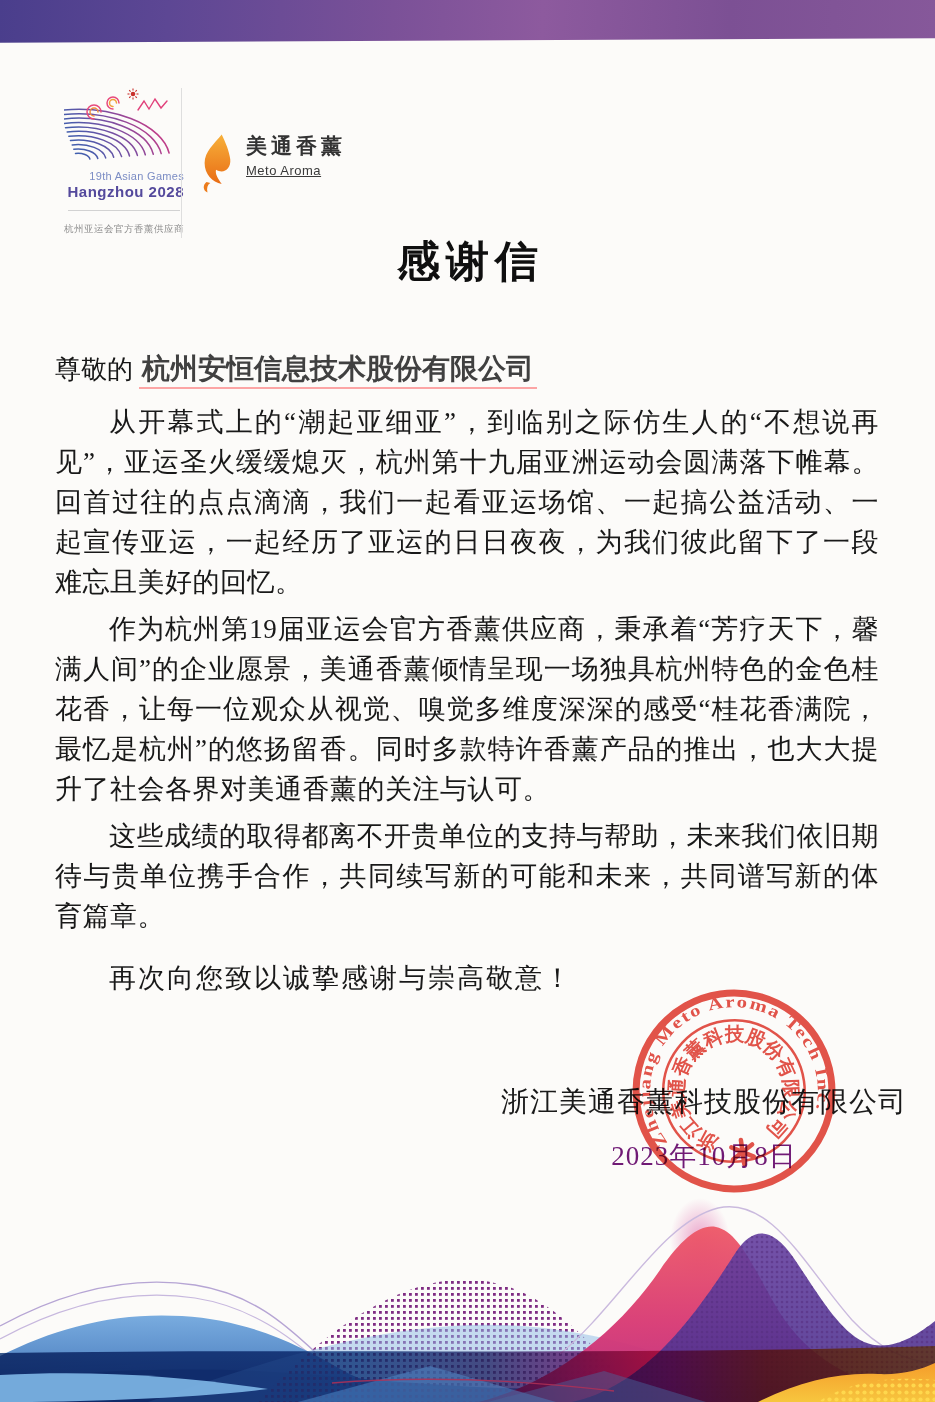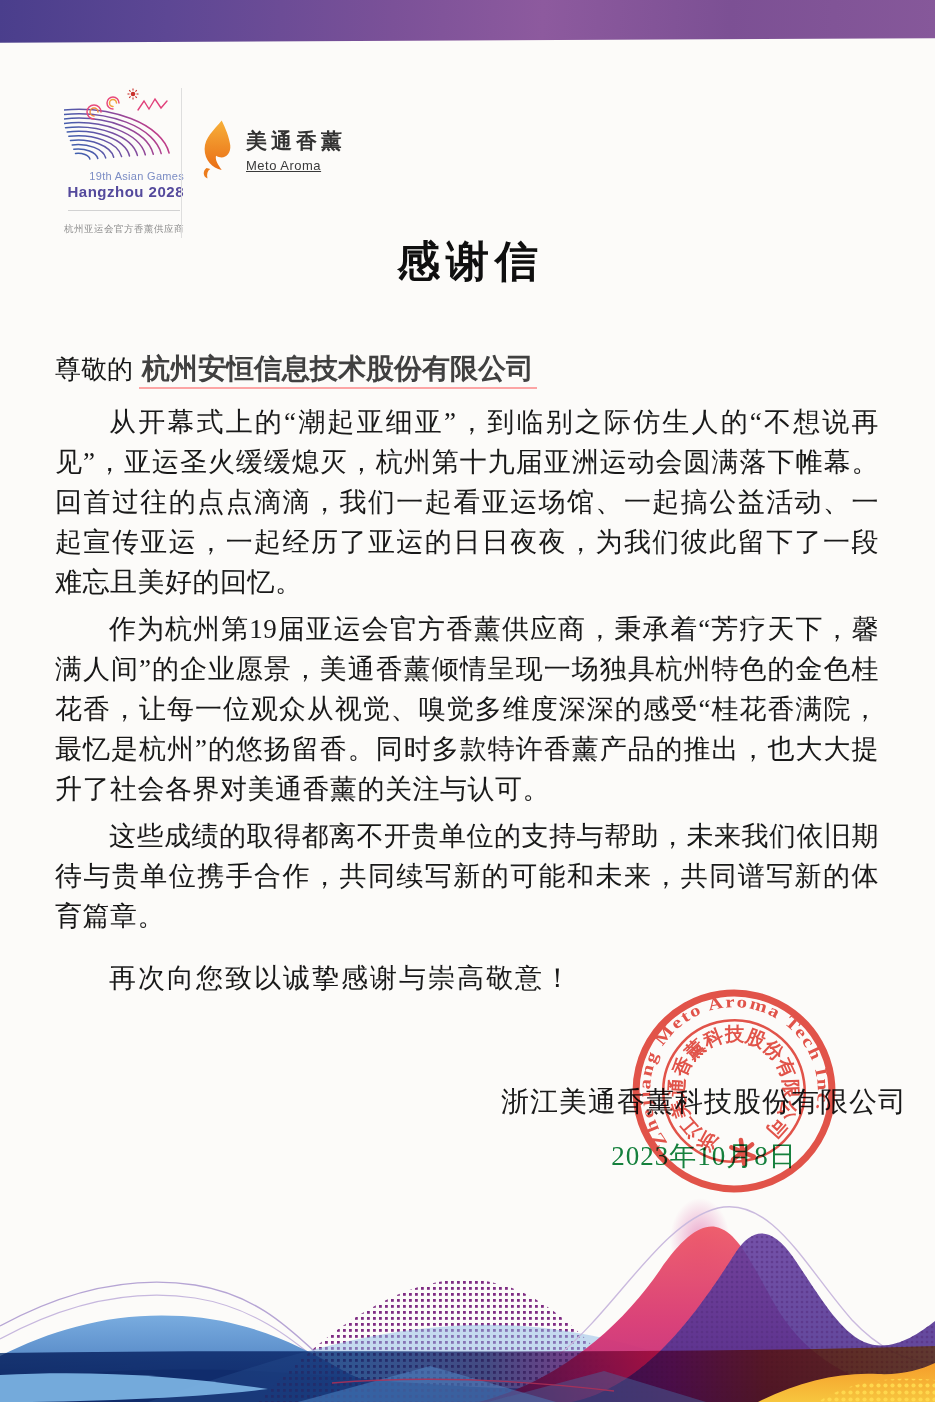--- a/index.html
+++ b/index.html
@@ -11,38 +11,38 @@
     background:linear-gradient(93deg,#4a3e8c 0%,#5d4794 18%,#7b5198 42%,#8d5a9e 58%,#7c5094 78%,#86589a 100%);
     clip-path:polygon(0 0,100% 0,100% 83%,0 93%);}
 
   
   .ag-logo{position:absolute;left:64px;top:84px;width:120px;text-align:right;}
   .ag-line1{font-family:"Liberation Sans",sans-serif;font-size:11px;color:#7b8cc4;letter-spacing:.3px;}
   .ag-line2{font-family:"Liberation Sans",sans-serif;font-size:15px;font-weight:bold;color:#54499c;letter-spacing:.5px;margin-top:1px;}
   .ag-divider{height:1px;background:#d2d2d2;margin:10px 4px 12px;}
   .ag-caption{font-family:"Liberation Sans",sans-serif;font-size:9.5px;color:#8d8d8d;letter-spacing:.5px;white-space:nowrap;}
   .v-sep{position:absolute;left:181px;top:88px;width:1px;height:150px;background:#dedede;}
-  .meto-logo{position:absolute;left:197px;top:118px;display:flex;align-items:center;gap:11px;}
+  .meto-logo{position:absolute;left:197px;top:132px;display:flex;align-items:flex-start;gap:11px;}
   .meto-cn{font-family:"Liberation Sans",sans-serif;font-size:21px;font-weight:bold;color:#333;letter-spacing:4px;}
   .meto-en{font-family:"Liberation Sans",sans-serif;font-size:13px;color:#3a3a3a;letter-spacing:.5px;margin-top:3px;text-decoration:underline;}
 
   
   .title{position:absolute;top:233px;left:0;width:100%;text-align:center;
          font-size:43px;font-weight:bold;letter-spacing:6px;text-indent:6px;color:#0f0f0f;}
   .salutation{position:absolute;left:55px;top:350px;font-size:26px;white-space:nowrap;}
   .recipient{font-family:"Liberation Sans",sans-serif;font-weight:bold;font-size:28px;
              border-bottom:2px solid #fca5a5;padding:0 3px 3px;margin-left:6px;color:#404040;}
   .body{position:absolute;left:55px;top:402px;width:824px;}
   .body p{margin:0 0 7px;font-size:27px;line-height:40px;text-align:justify;
           text-indent:2em;letter-spacing:.5px;color:#191919;}
   .closing{position:absolute;left:55px;top:960px;width:824px;font-size:27px;
            letter-spacing:2px;text-indent:2em;color:#191919;}
   .sig-block{position:absolute;left:489px;top:1083px;width:430px;text-align:center;}
   .signature{font-size:28px;letter-spacing:1px;color:#191919;}
-  .date{font-size:27px;margin-top:17px;letter-spacing:1px;color:#15803d;}
+  .date{font-size:27px;margin-top:17px;letter-spacing:1px;color:#701a75;}
 
   
   .seal{position:absolute;left:628px;top:985px;width:212px;height:212px;
         opacity:.87;mix-blend-mode:multiply;}
   .seal text{font-family:"Liberation Serif",serif;font-weight:bold;fill:#e03a30;}
 
   
   .waves{position:absolute;left:0;top:1130px;width:935px;height:272px;}
 </style>
 </head>

